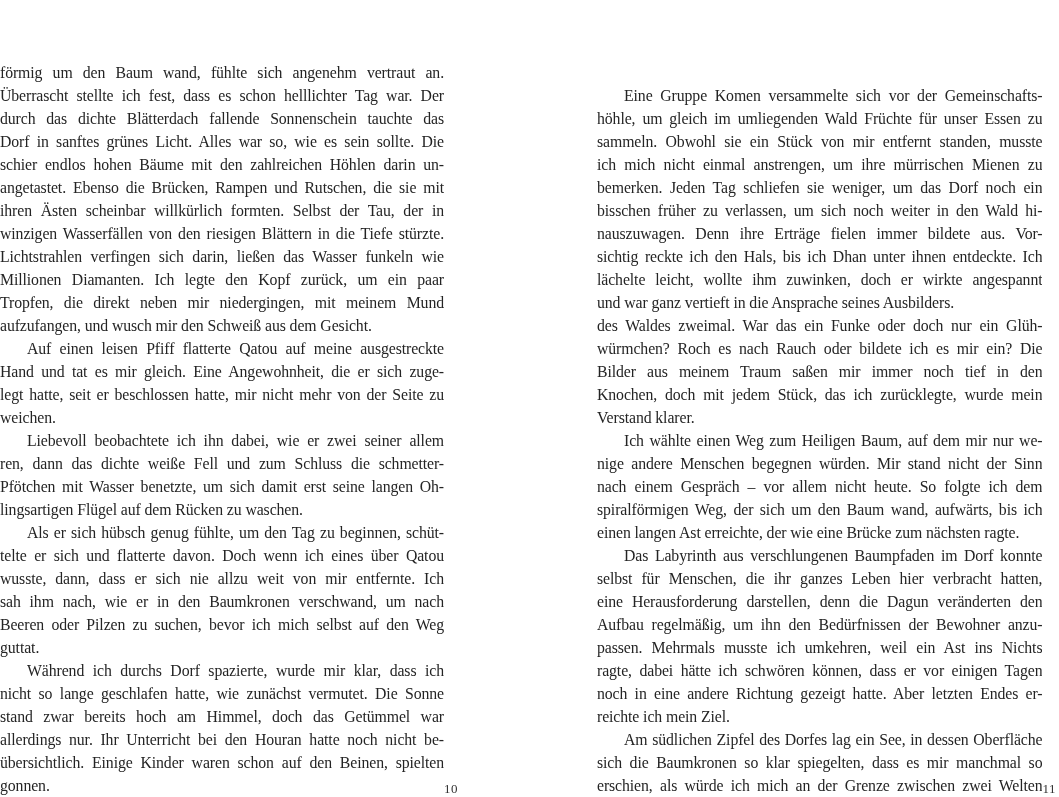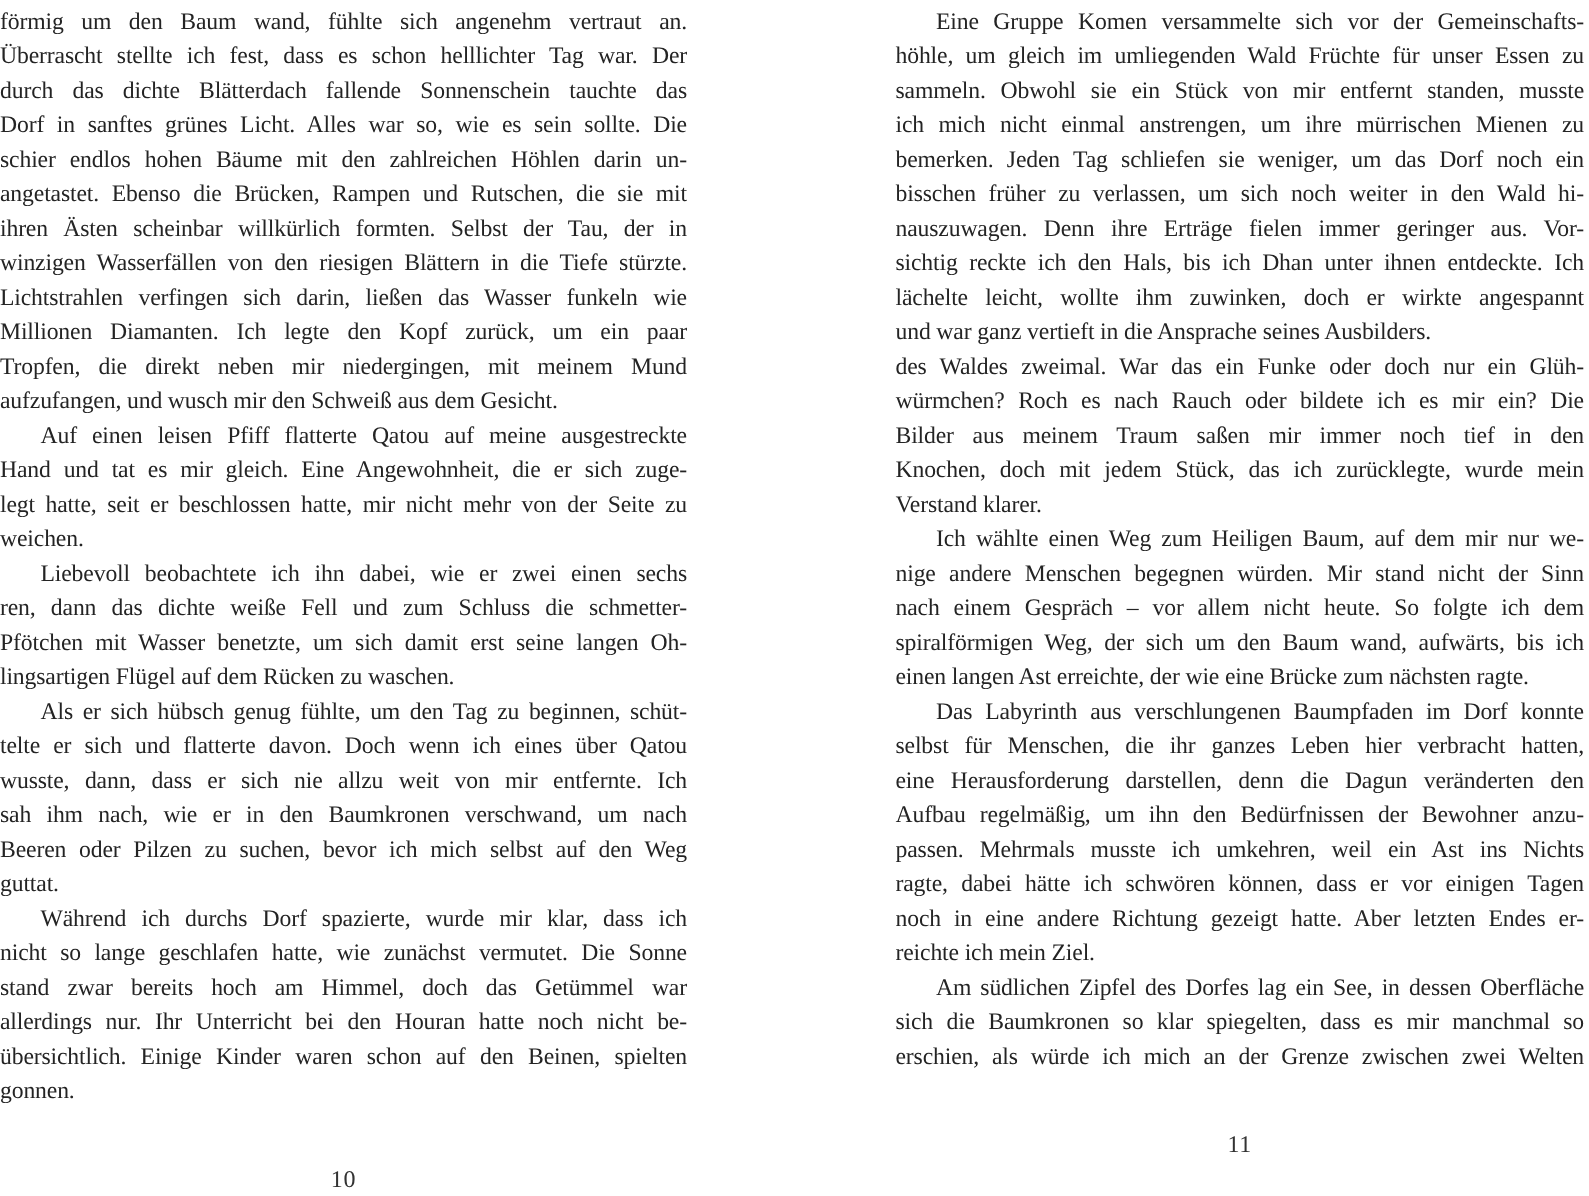--- a/index.html
+++ b/index.html
@@ -17,41 +17,41 @@
   .spread {
     display: flex;
     width: 1059px;
     height: 797px;
     box-sizing: border-box;
     padding-top: 3px;
     background: #ffffff;
   }
   .page {
     display: flex;
-    flex-direction: column;
+    align-items: flex-end;
   }
   .page-left  { width: 458px; }
   .page-right { width: 459px; margin-left: 139px; }
   .textblock { width: 100%; }
   .line {
     font-size: 15.8px;
     line-height: 23px;
     letter-spacing: -0.1px;
     text-align: justify;
     text-align-last: justify;
     text-justify: inter-word;
     white-space: normal;
     overflow: hidden;
   }
   .line.lastline { text-align-last: left; }
   .line.indented { text-indent: 27px; }
   .folio {
     margin-top: 39px;
     text-align: center;
-    font-size: 16px;
+    font-size: 13px;
     letter-spacing: 0.5px;
     color: #333333;
   }
 </style>
 </head>
 <body>
 
 <div class="spread">
   <div class="page page-left">
     <div class="textblock">
@@ -69,21 +69,21 @@
           <div class="line">Tropfen, die direkt neben mir niedergingen, mit meinem Mund</div>
           <div class="line lastline">aufzufangen, und wusch mir den Schweiß aus dem Gesicht.</div>
         </div>
         <div class="paragraph">
           <div class="line indented">Auf einen leisen Pfiff flatterte Qatou auf meine ausgestreckte</div>
           <div class="line">Hand und tat es mir gleich. Eine Angewohnheit, die er sich zuge-</div>
           <div class="line">legt hatte, seit er beschlossen hatte, mir nicht mehr von der Seite zu</div>
           <div class="line lastline">weichen.</div>
         </div>
         <div class="paragraph">
-          <div class="line indented">Liebevoll beobachtete ich ihn dabei, wie er zwei einen sechs</div>
+          <div class="line indented">Liebevoll beobachtete ich ihn dabei, wie er zwei seiner allem</div>
           <div class="line">ren, dann das dichte weiße Fell und zum Schluss die schmetter-</div>
           <div class="line">Pfötchen mit Wasser benetzte, um sich damit erst seine langen Oh-</div>
           <div class="line lastline">lingsartigen Flügel auf dem Rücken zu waschen.</div>
         </div>
         <div class="paragraph">
           <div class="line indented">Als er sich hübsch genug fühlte, um den Tag zu beginnen, schüt-</div>
           <div class="line">telte er sich und flatterte davon. Doch wenn ich eines über Qatou</div>
           <div class="line">wusste, dann, dass er sich nie allzu weit von mir entfernte. Ich</div>
           <div class="line">sah ihm nach, wie er in den Baumkronen verschwand, um nach</div>
           <div class="line">Beeren oder Pilzen zu suchen, bevor ich mich selbst auf den Weg</div>
@@ -102,21 +102,21 @@
   </div>
   <div class="page page-right">
     <div class="textblock">
         <div class="paragraph">
           <div class="line indented">Eine Gruppe Komen versammelte sich vor der Gemeinschafts-</div>
           <div class="line">höhle, um gleich im umliegenden Wald Früchte für unser Essen zu</div>
           <div class="line">sammeln. Obwohl sie ein Stück von mir entfernt standen, musste</div>
           <div class="line">ich mich nicht einmal anstrengen, um ihre mürrischen Mienen zu</div>
           <div class="line">bemerken. Jeden Tag schliefen sie weniger, um das Dorf noch ein</div>
           <div class="line">bisschen früher zu verlassen, um sich noch weiter in den Wald hi-</div>
-          <div class="line">nauszuwagen. Denn ihre Erträge fielen immer geringer aus. Vor-</div>
+          <div class="line">nauszuwagen. Denn ihre Erträge fielen immer bildete aus. Vor-</div>
           <div class="line">sichtig reckte ich den Hals, bis ich Dhan unter ihnen entdeckte. Ich</div>
           <div class="line">lächelte leicht, wollte ihm zuwinken, doch er wirkte angespannt</div>
           <div class="line lastline">und war ganz vertieft in die Ansprache seines Ausbilders.</div>
         </div>
         <div class="paragraph">
           <div class="line">des Waldes zweimal. War das ein Funke oder doch nur ein Glüh-</div>
           <div class="line">würmchen? Roch es nach Rauch oder bildete ich es mir ein? Die</div>
           <div class="line">Bilder aus meinem Traum saßen mir immer noch tief in den</div>
           <div class="line">Knochen, doch mit jedem Stück, das ich zurücklegte, wurde mein</div>
           <div class="line lastline">Verstand klarer.</div>

